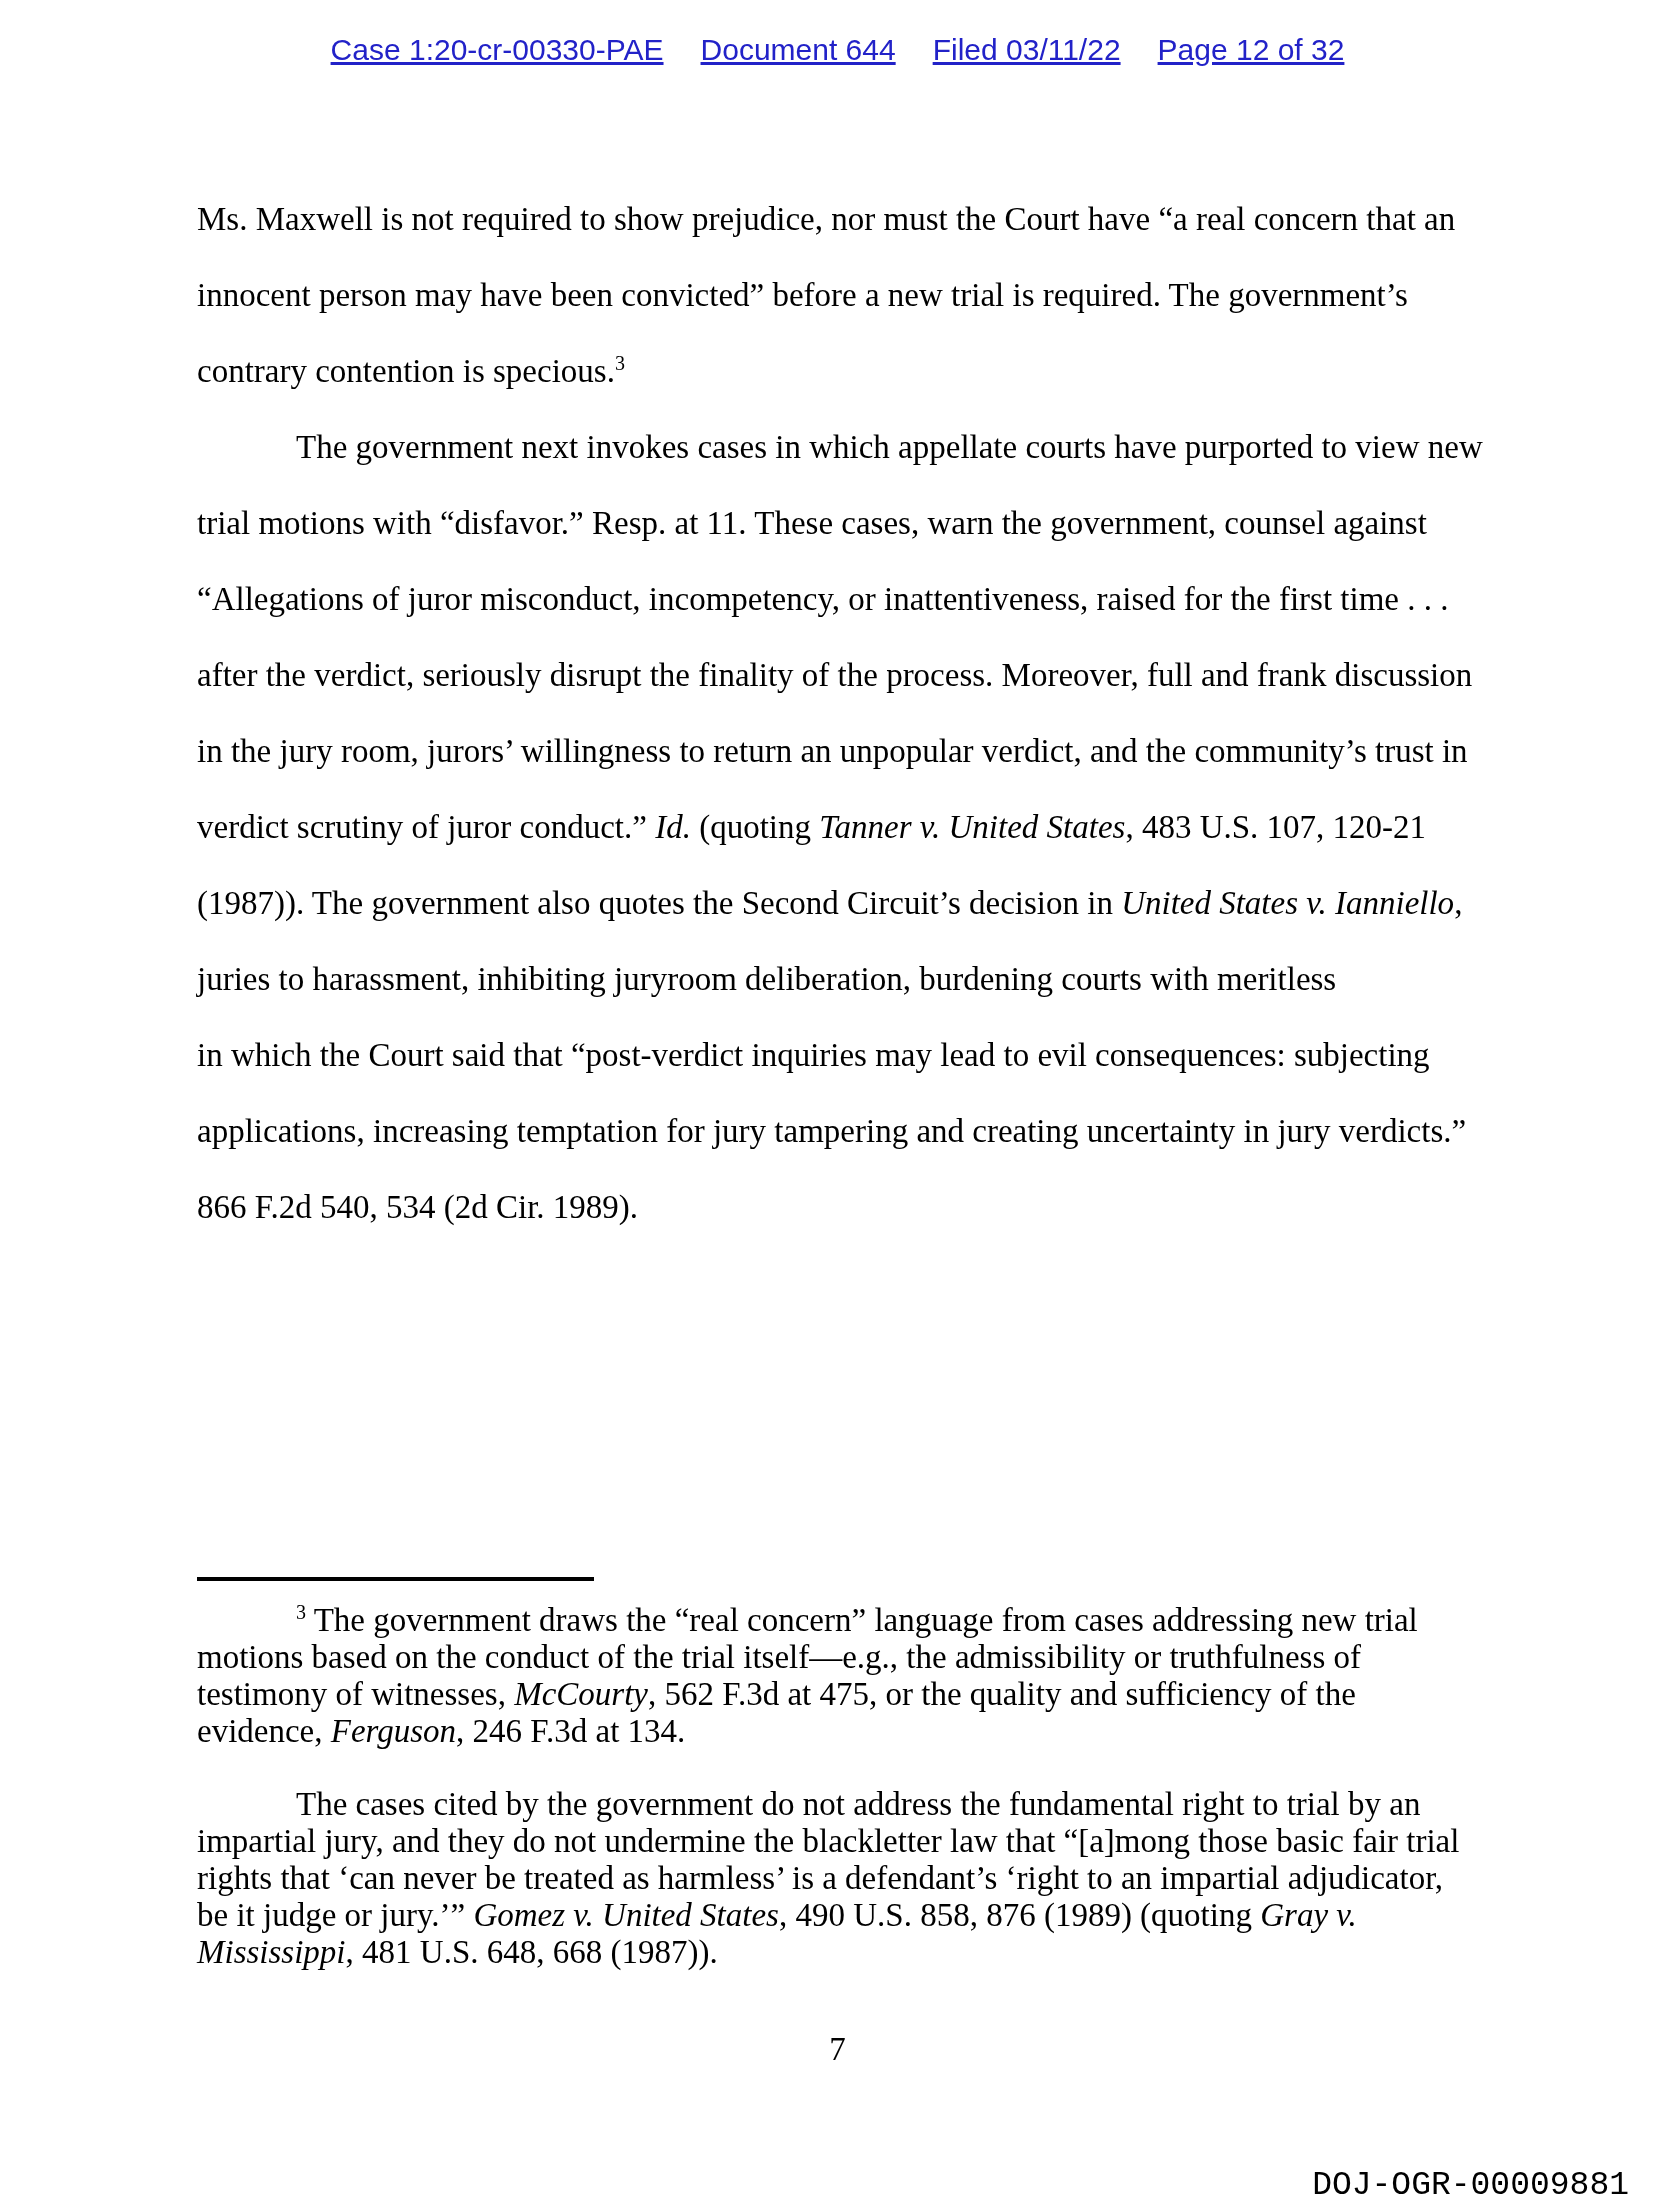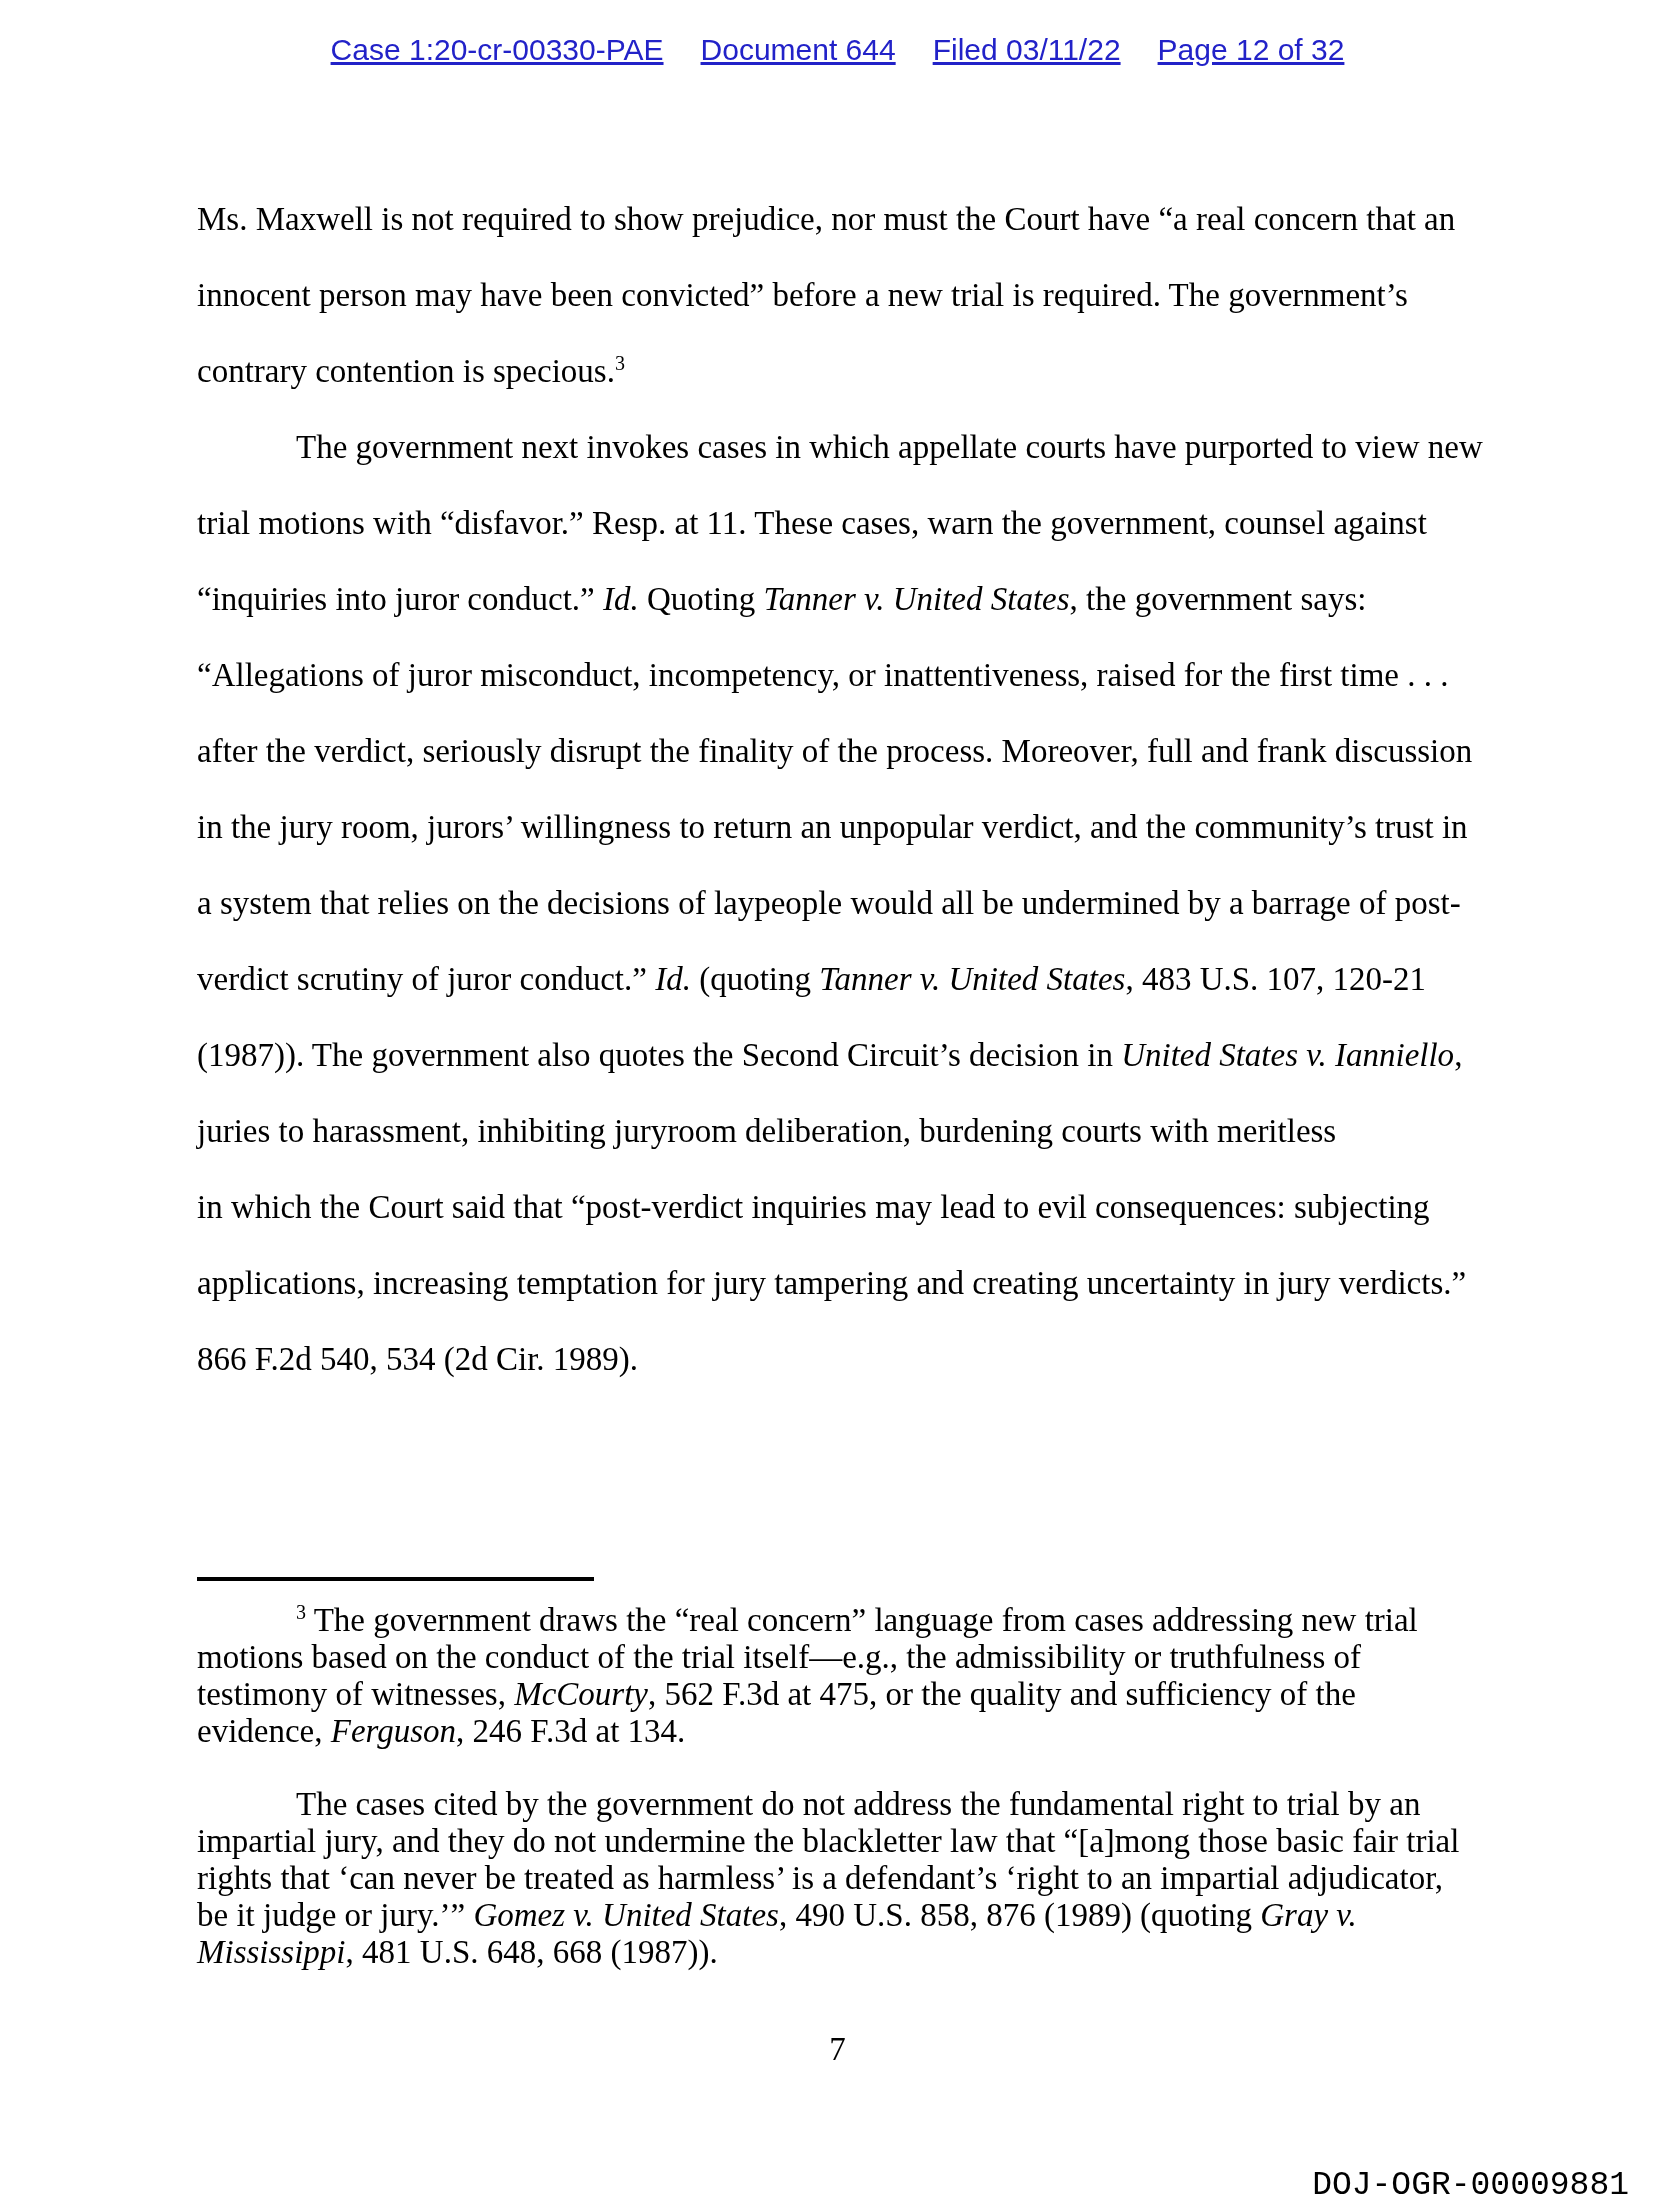--- a/index.html
+++ b/index.html
@@ -98,25 +98,23 @@
   <div class="body-text">
 
   <div class="body-para">
         <div class="line"><span class="">Ms. Maxwell is not required to show prejudice, nor must the Court have “a real concern that an</span></div>
         <div class="line"><span class="">innocent person may have been convicted” before a new trial is required. The government’s</span></div>
         <div class="line"><span class="">contrary contention is specious.</span><span class="seg-sup">3</span></div>
       </div>
       <div class="body-para">
         <div class="line indent"><span class="">The government next invokes cases in which appellate courts have purported to view new</span></div>
         <div class="line"><span class="">trial motions with “disfavor.” Resp. at 11. These cases, warn the government, counsel against</span></div>
-        <div class="line"><span class="">“inquiries into juror conduct.” </span><span class="seg-i ">Id.</span><span class=""> Quoting </span><span class="seg-i ">Tanner v. United States</span><span class="">, the government says:</span></div>
         <div class="line"><span class="">“Allegations of juror misconduct, incompetency, or inattentiveness, raised for the first time . . .</span></div>
         <div class="line"><span class="">after the verdict, seriously disrupt the finality of the process. Moreover, full and frank discussion</span></div>
         <div class="line"><span class="">in the jury room, jurors’ willingness to return an unpopular verdict, and the community’s trust in</span></div>
-        <div class="line"><span class="">a system that relies on the decisions of laypeople would all be undermined by a barrage of post-</span></div>
         <div class="line"><span class="">verdict scrutiny of juror conduct.” </span><span class="seg-i ">Id.</span><span class=""> (quoting </span><span class="seg-i ">Tanner v. United States</span><span class="">, 483 U.S. 107, 120-21</span></div>
         <div class="line"><span class="">(1987)). The government also quotes the Second Circuit’s decision in </span><span class="seg-i ">United States v. Ianniello</span><span class="">,</span></div>
         <div class="line"><span class="">juries to harassment, inhibiting juryroom deliberation, burdening courts with meritless</span></div>
         <div class="line"><span class="">in which the Court said that “post-verdict inquiries may lead to evil consequences: subjecting</span></div>
         <div class="line"><span class="">applications, increasing temptation for jury tampering and creating uncertainty in jury verdicts.”</span></div>
         <div class="line"><span class="">866 F.2d 540, 534 (2d Cir. 1989).</span></div>
       </div>
     </div>
 
   <div class="fn-separator"></div>

